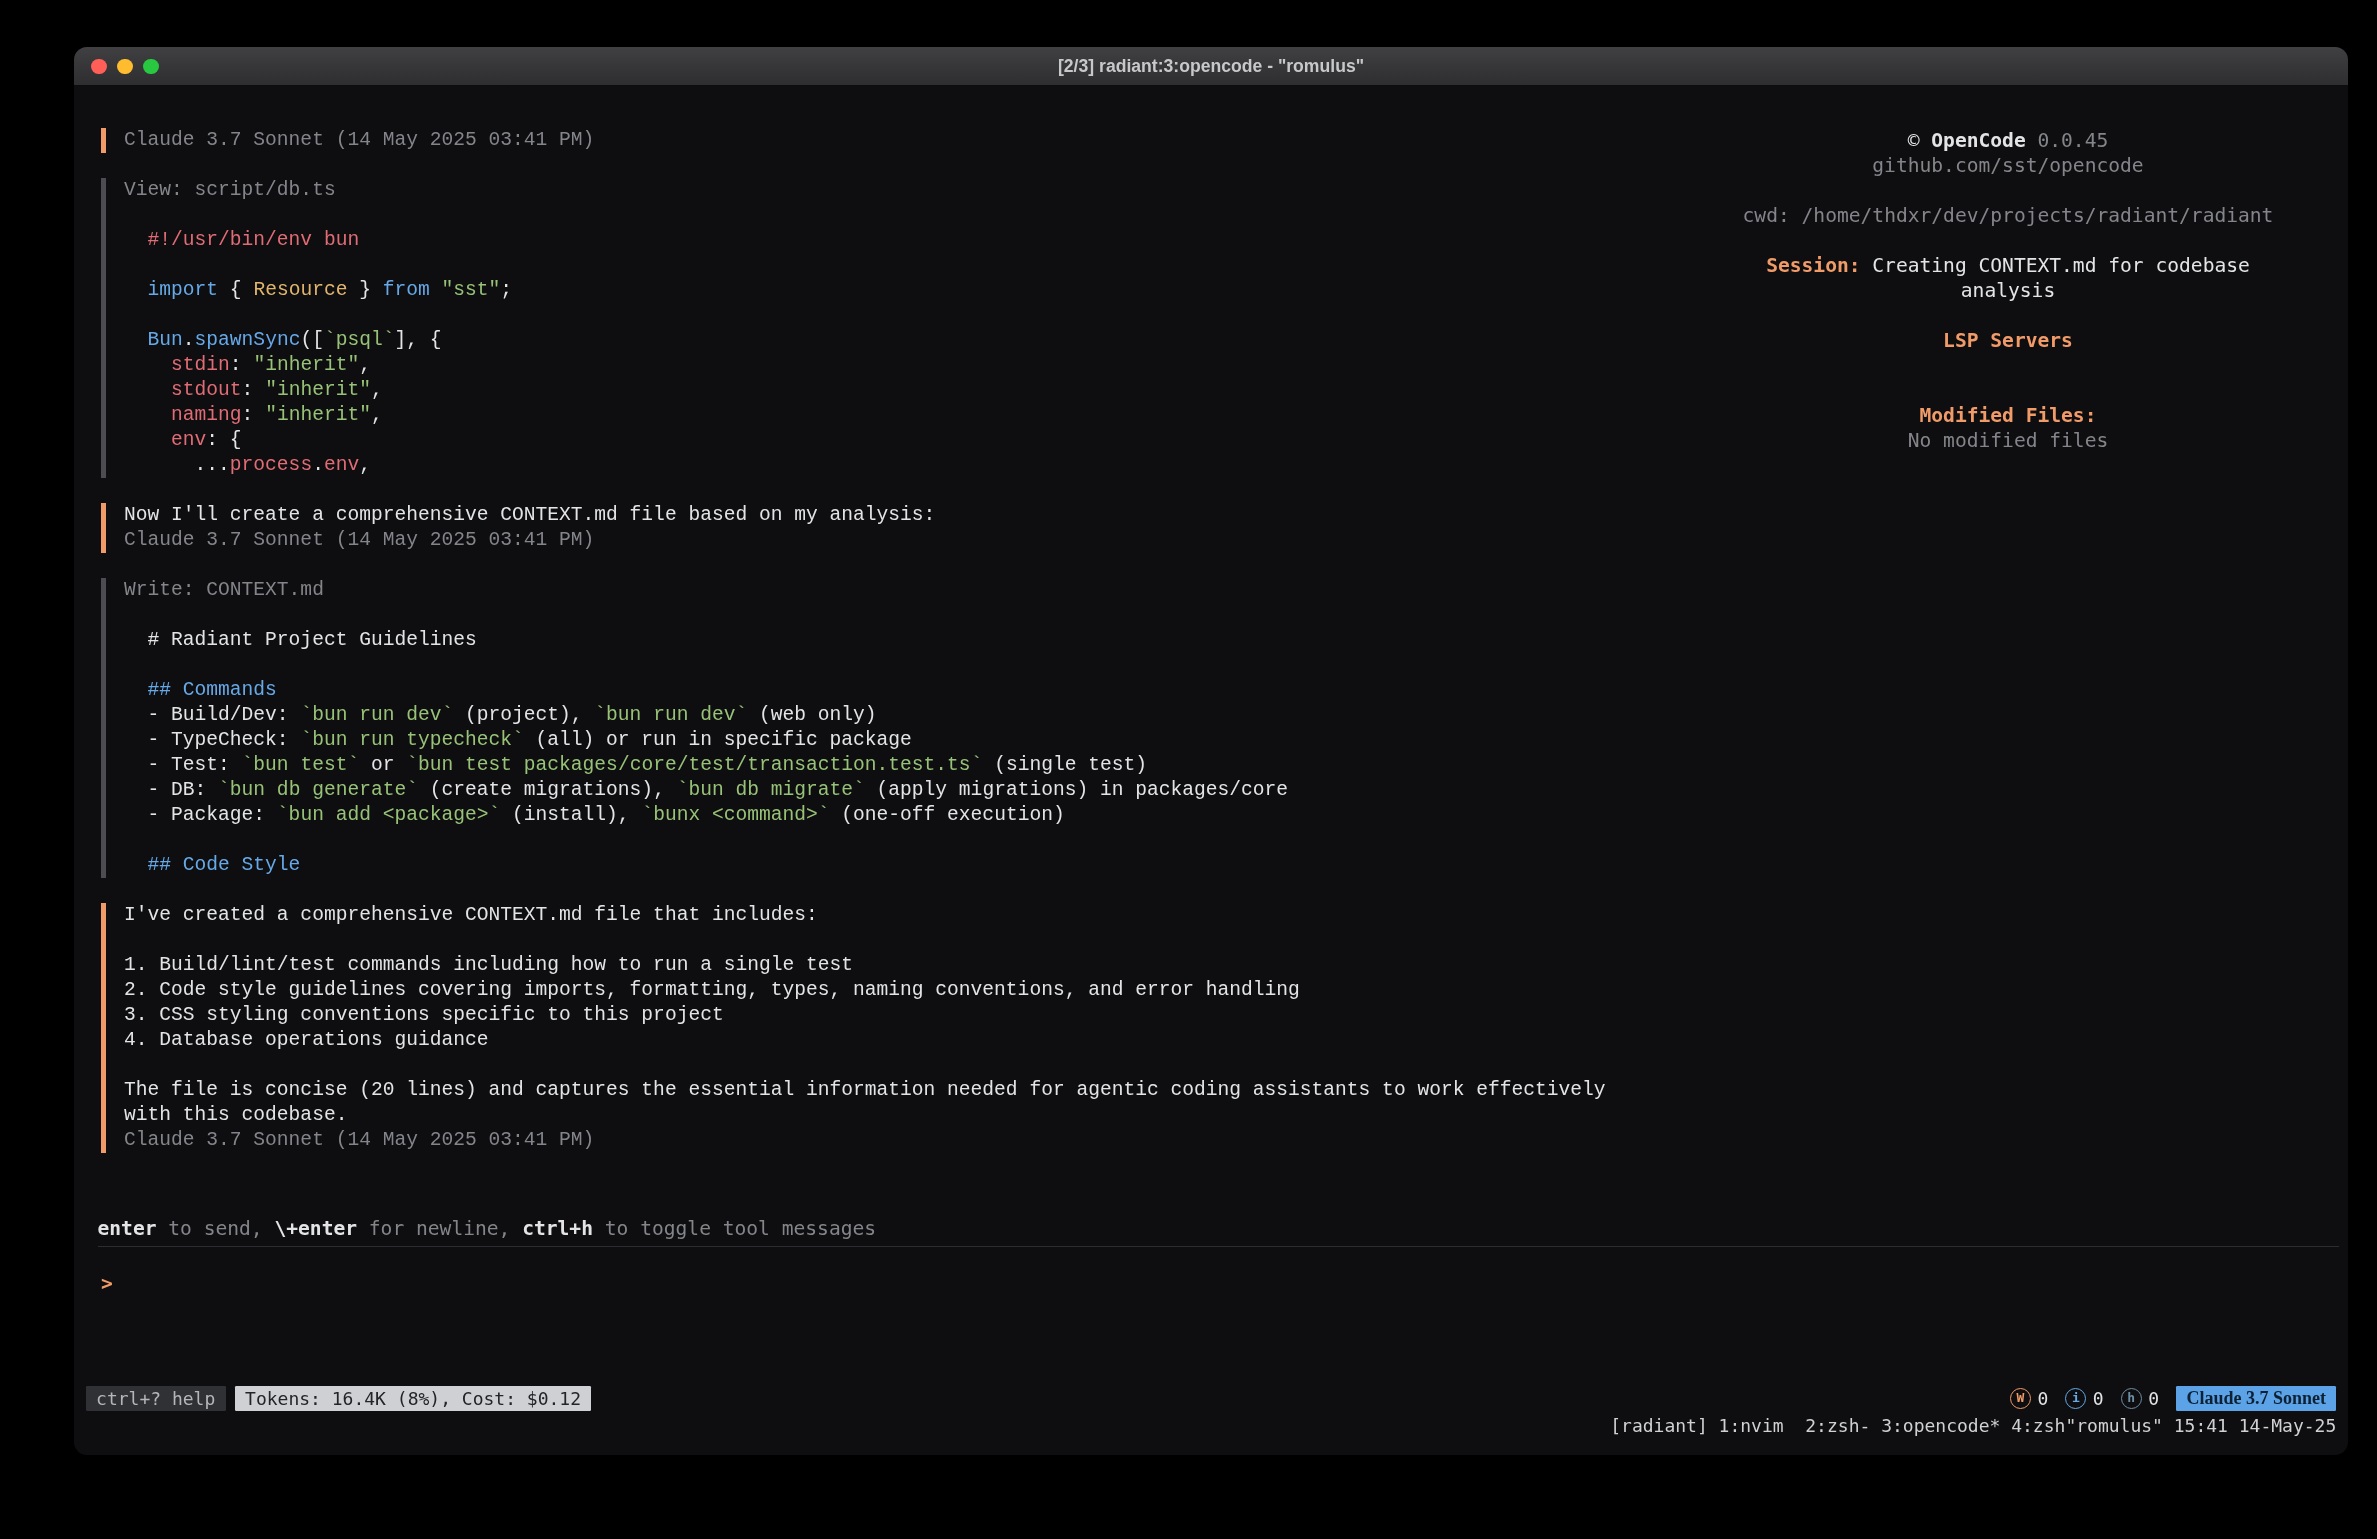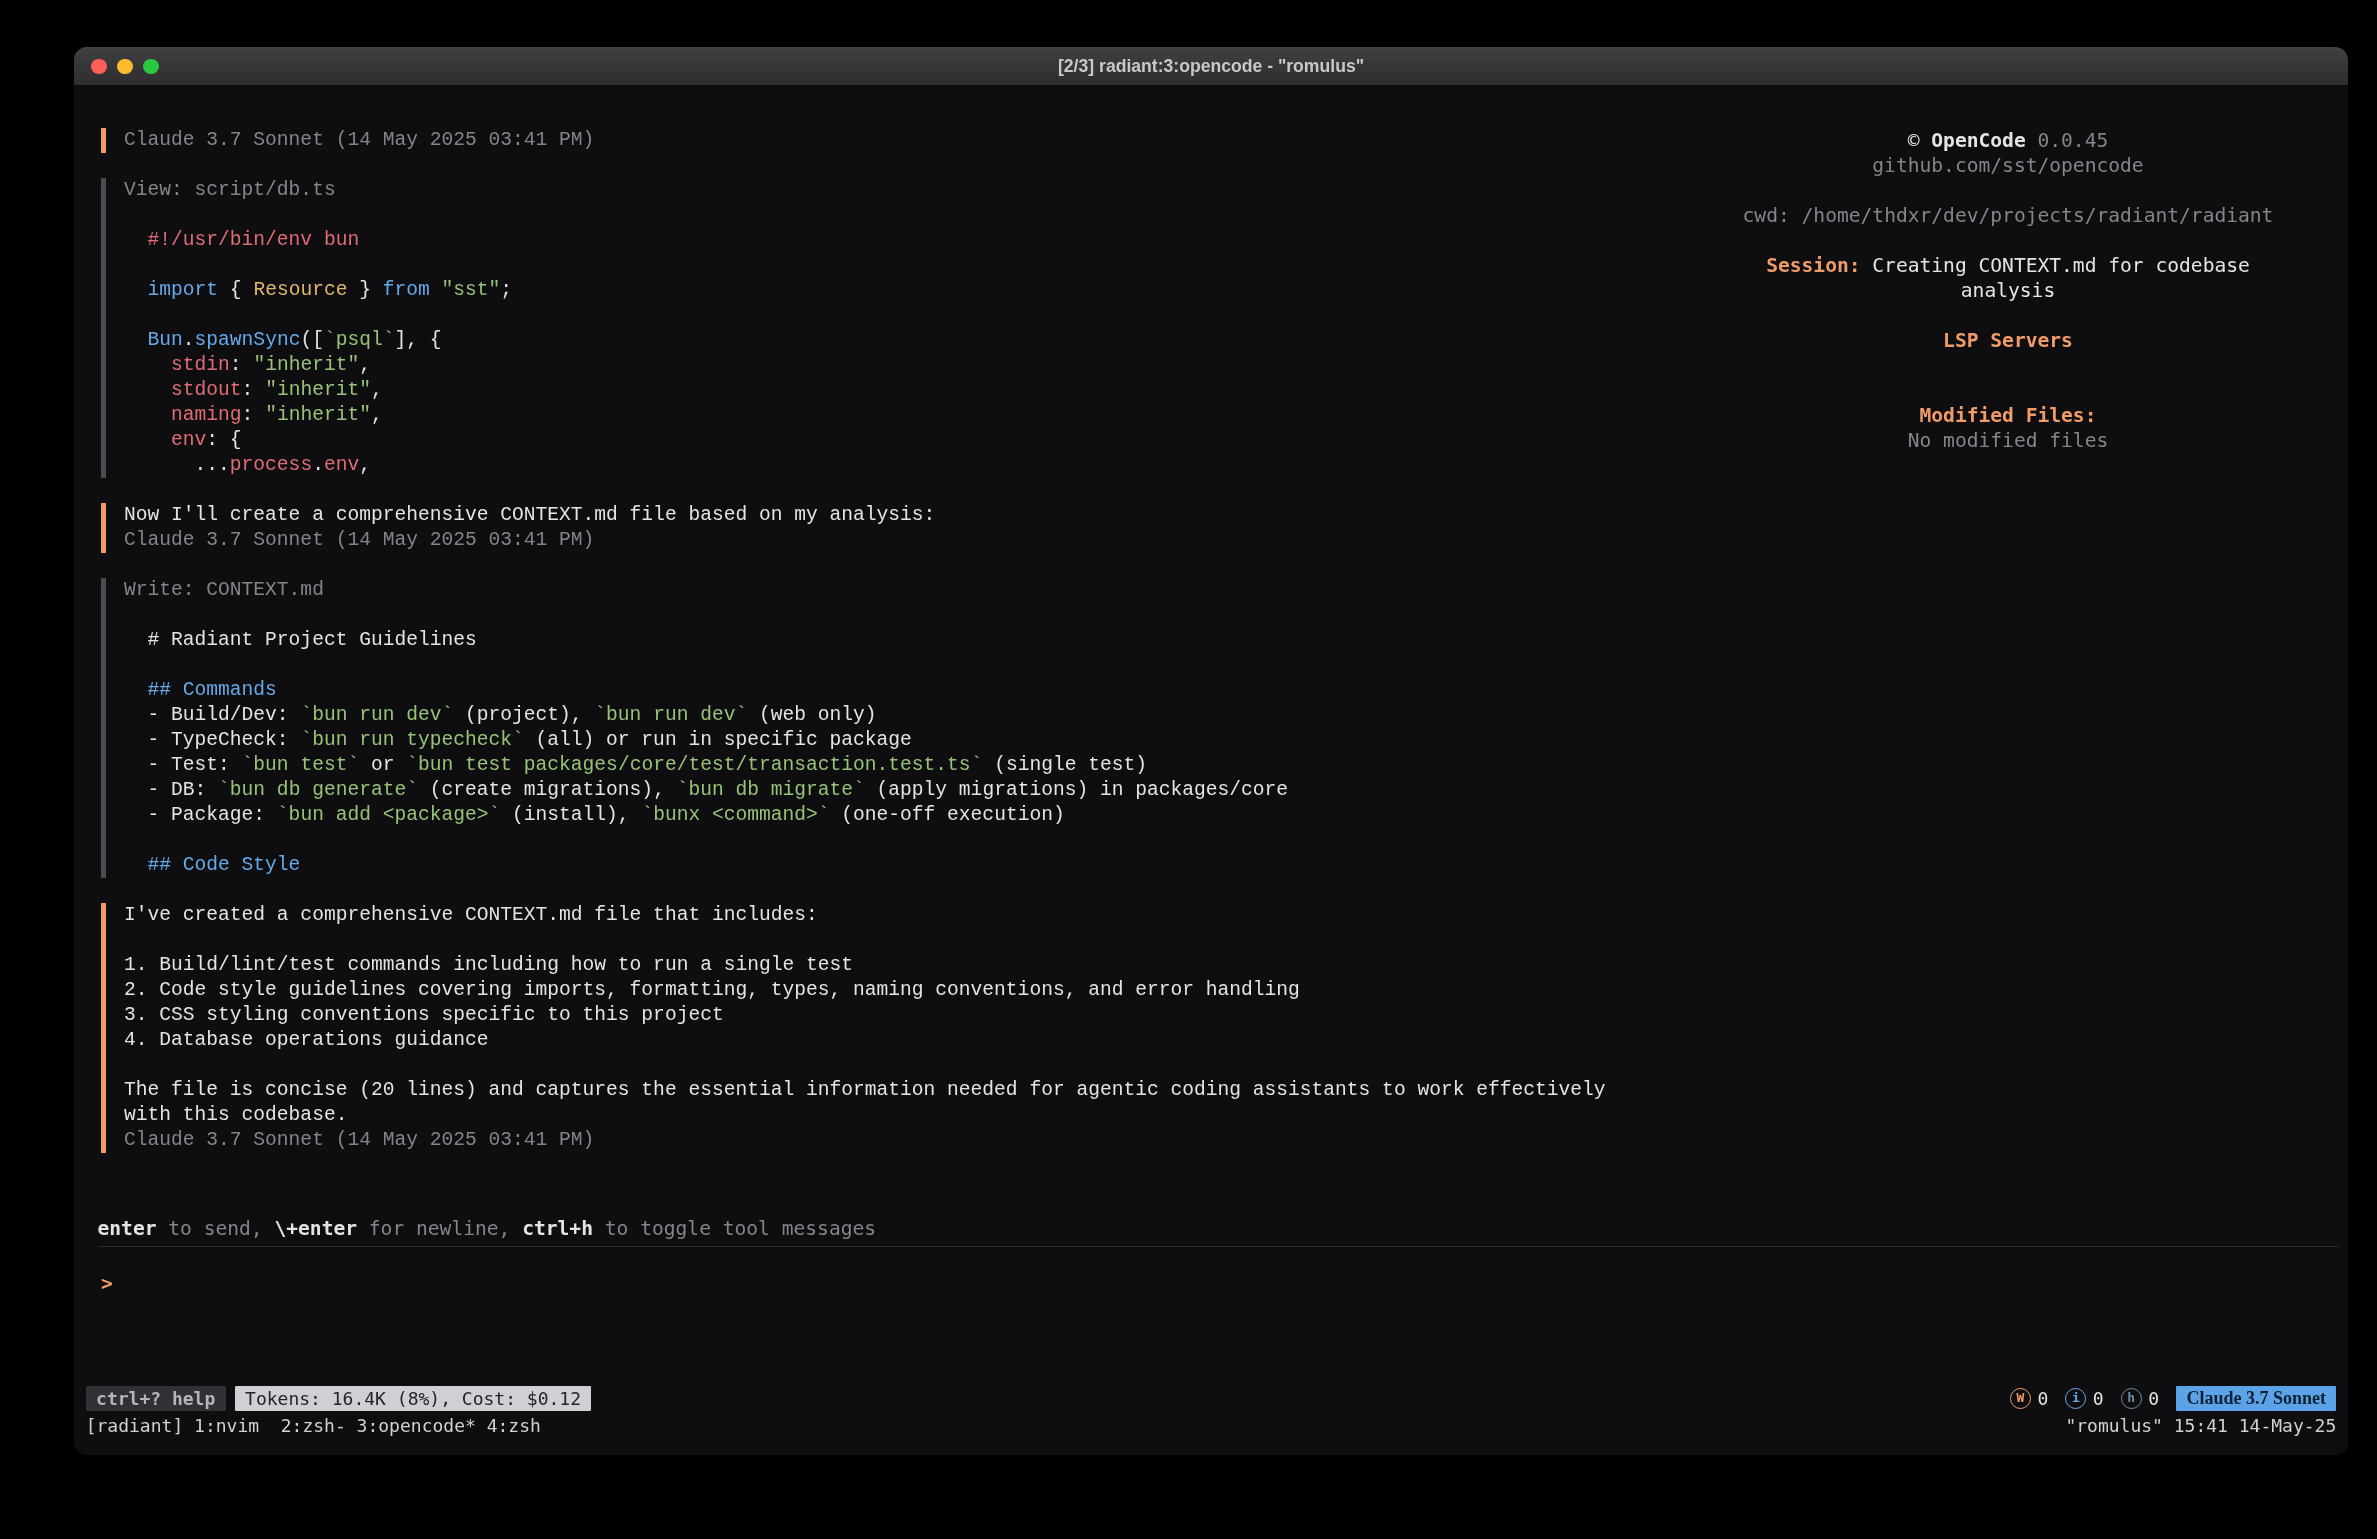--- a/index.html
+++ b/index.html
@@ -45,32 +45,32 @@
   .help-line { margin:63px 0 0 23.5px; }
   .divider { height:1.3px; background:var(--divider,#2d2d31); margin:5.2px 9px 0 23.5px; }
   .prompt-line { margin:23.5px 0 0 27px; height:25px; line-height:25px; }
   .prompt-symbol { color:var(--orange,#f09b68); font-weight:bold; }
 
   .sidebar { position:absolute; top:42px; left:1621px; width:626px;text-align:center; }
 
   .bottom { position:absolute; left:0; right:0; bottom:17px; }
   .status-row { display:flex; align-items:center; padding:0 11.7px; height:29px; font-size:18px; }
   .badge { height:25px; line-height:25px; padding:0 10.4px; border-radius:1.3px; white-space:pre; }
-  .help-badge { background:var(--badge-help-bg,#303135); color:var(--badge-help-fg,#b5b6ba); font-weight:bold; margin-right:9px; }
+  .help-badge { background:var(--badge-help-bg,#303135); color:var(--badge-help-fg,#b5b6ba); font-weight:normal; margin-right:9px; }
   .tokens-badge { background:var(--badge-tokens-bg,#ced0d4); color:var(--badge-tokens-fg,#232428); }
   .flex-spacer { flex:1; }
   .diagnostics { display:flex; align-items:center; gap:17px; margin-right:17px; }
   .diag { display:flex; align-items:center; gap:6.5px; color:var(--white,#e3e4e6); }
   .diag-icon {
     width:21px; height:21px; border-radius:50%; border:1.3px solid currentColor;
     font-size:13px; line-height:17.6px; text-align:center; font-weight:bold; display:inline-block;
   }
   .model-badge { background:var(--badge-model-bg,#5ba2e6); color:var(--badge-model-fg,#0e2134); font-weight:bold;font-family:Liberation Serif, serif; }
   .tmux-row {
-    display:flex; justify-content:space-between; padding:0 11.7px; height:25px; line-height:25px;
+    display:flex; justify-content:flex-end; padding:0 11.7px; height:25px; line-height:25px;
     font-size:18px; color:var(--tmux-fg,#d0d1d3); white-space:pre;
   }
 </style>
 </head>
 <body style="background: rgb(0, 0, 0);">
 
 <div class="window">
   <div class="titlebar">
     <div class="traffic-lights">
       <span class="tl red"></span>

